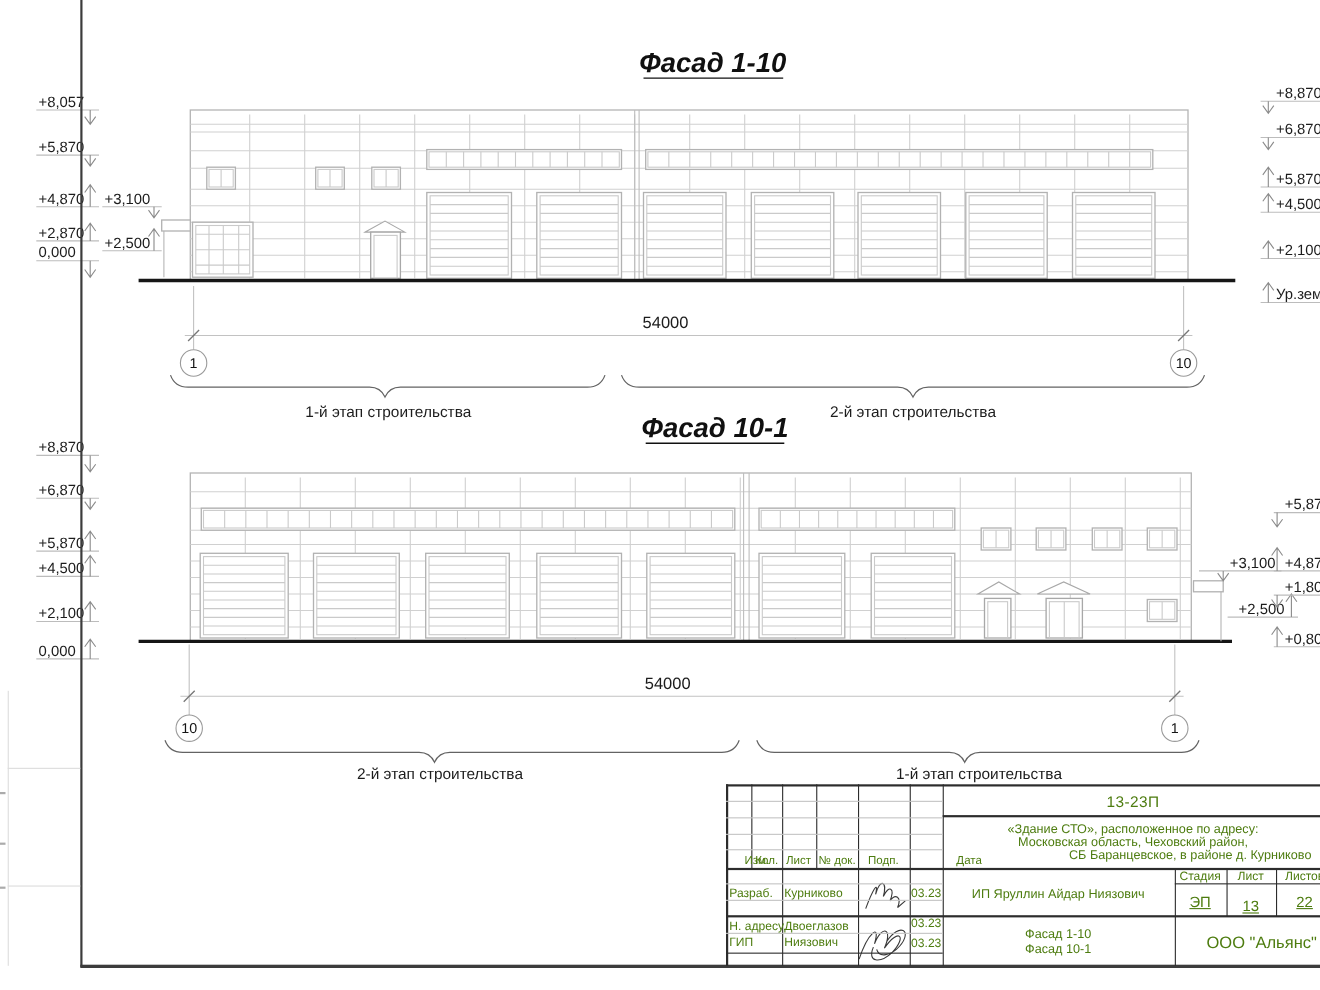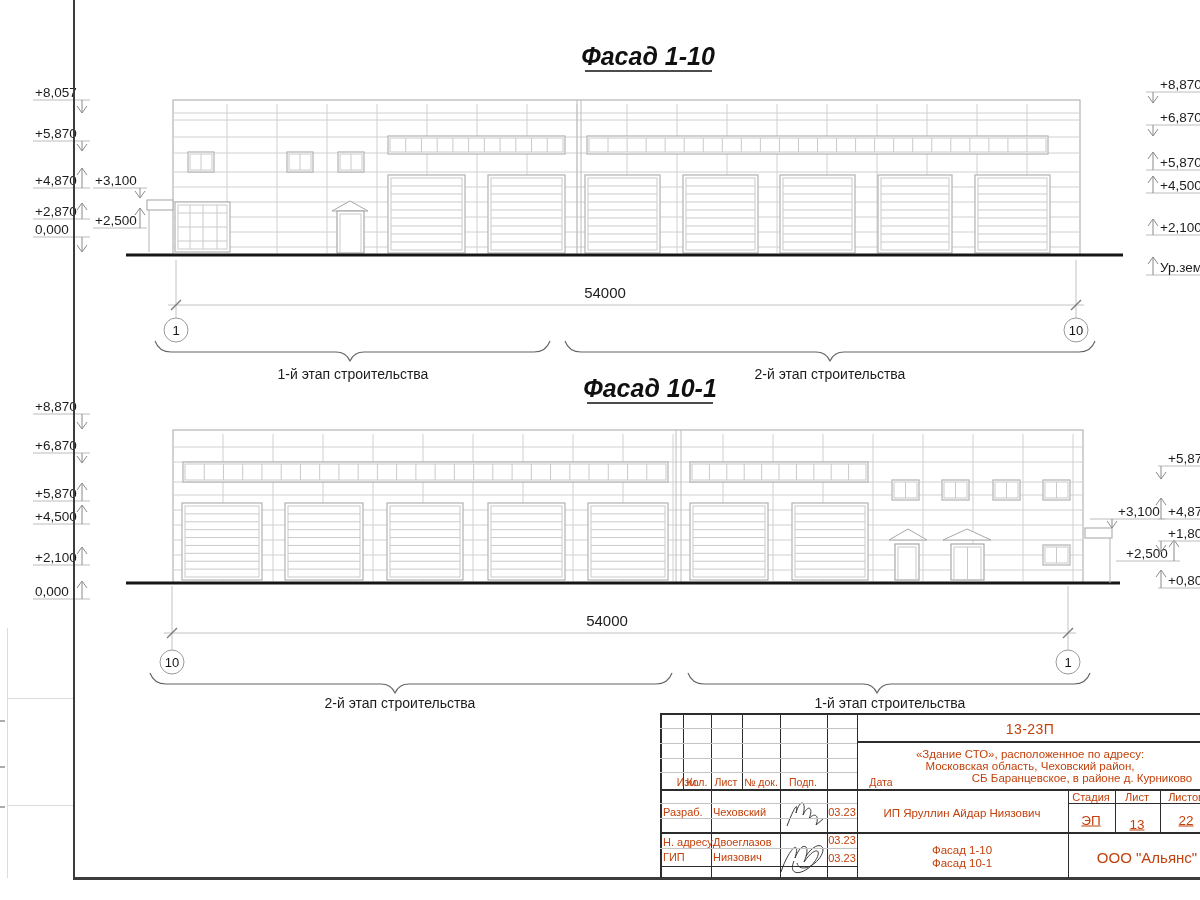--- a/index.html
+++ b/index.html
@@ -32,21 +32,21 @@
   .axt{font-size:13px;fill:#151515;}
   
   .hl{position:absolute;height:1px;background:#2c2c2c;}
   .hl2{position:absolute;height:2px;background:#2c2c2c;}
   .hll{position:absolute;height:1px;background:#c4c4c4;}
   .vl{position:absolute;width:1px;background:#2c2c2c;}
   .vl2{position:absolute;width:2px;background:#2c2c2c;}
   .fr{position:absolute;background:#3c3c3c;}
   .mg{position:absolute;background:#dcdcdc;}
   .mgd{position:absolute;background:#ababab;}
-  .txt{position:absolute;white-space:nowrap;color:#c2410c;}
+  .txt{position:absolute;white-space:nowrap;color:#4d7c0f;}
   .ctr{transform:translate(-50%,-50%);}
   .lft{transform:translateY(-50%);}
   .f10{font-size:10.5px;} .f11{font-size:11px;} .f115{font-size:11.5px;}
   .f13{font-size:13.5px;text-decoration:underline;} .f14{font-size:14px;letter-spacing:.4px;} .f15{font-size:15px;}
 </style>
 </head>
 <body>
 
 <div id="page">
 
@@ -536,21 +536,21 @@
     <div class="txt ctr f115" style="left:1082px;top:778px;">СБ Баранцевское, в районе д. Курниково</div>
 
     <div class="txt ctr f10" style="left:672px;top:782px;margin-left:16px;">Изм.</div>
     <div class="txt ctr f10" style="left:697px;top:782px;">Кол.</div>
     <div class="txt ctr f10" style="left:726px;top:782px;">Лист</div>
     <div class="txt ctr f10" style="left:761px;top:782px;">№ док.</div>
     <div class="txt ctr f10" style="left:803px;top:782px;">Подп.</div>
     <div class="txt ctr f10" style="left:881px;top:782px;">Дата</div>
 
     <div class="txt lft f11" style="left:663px;top:812px;">Разраб.</div>
-    <div class="txt lft f11" style="left:713px;top:812px;">Чеховский</div>
+    <div class="txt lft f11" style="left:713px;top:812px;">Курниково</div>
     <div class="txt ctr f11" style="left:842px;top:812px;">03.23</div>
     <div class="txt lft f11" style="left:663px;top:842px;">Н. адресу.</div>
     <div class="txt lft f11" style="left:713px;top:842px;">Двоеглазов</div>
     <div class="txt ctr f11" style="left:842px;top:840px;">03.23</div>
     <div class="txt lft f11" style="left:663px;top:857px;">ГИП</div>
     <div class="txt lft f11" style="left:713px;top:857px;">Ниязович</div>
     <div class="txt ctr f11" style="left:842px;top:858px;">03.23</div>
 
     <div class="txt ctr f115" style="left:962px;top:813px;">ИП Яруллин Айдар Ниязович</div>
 

